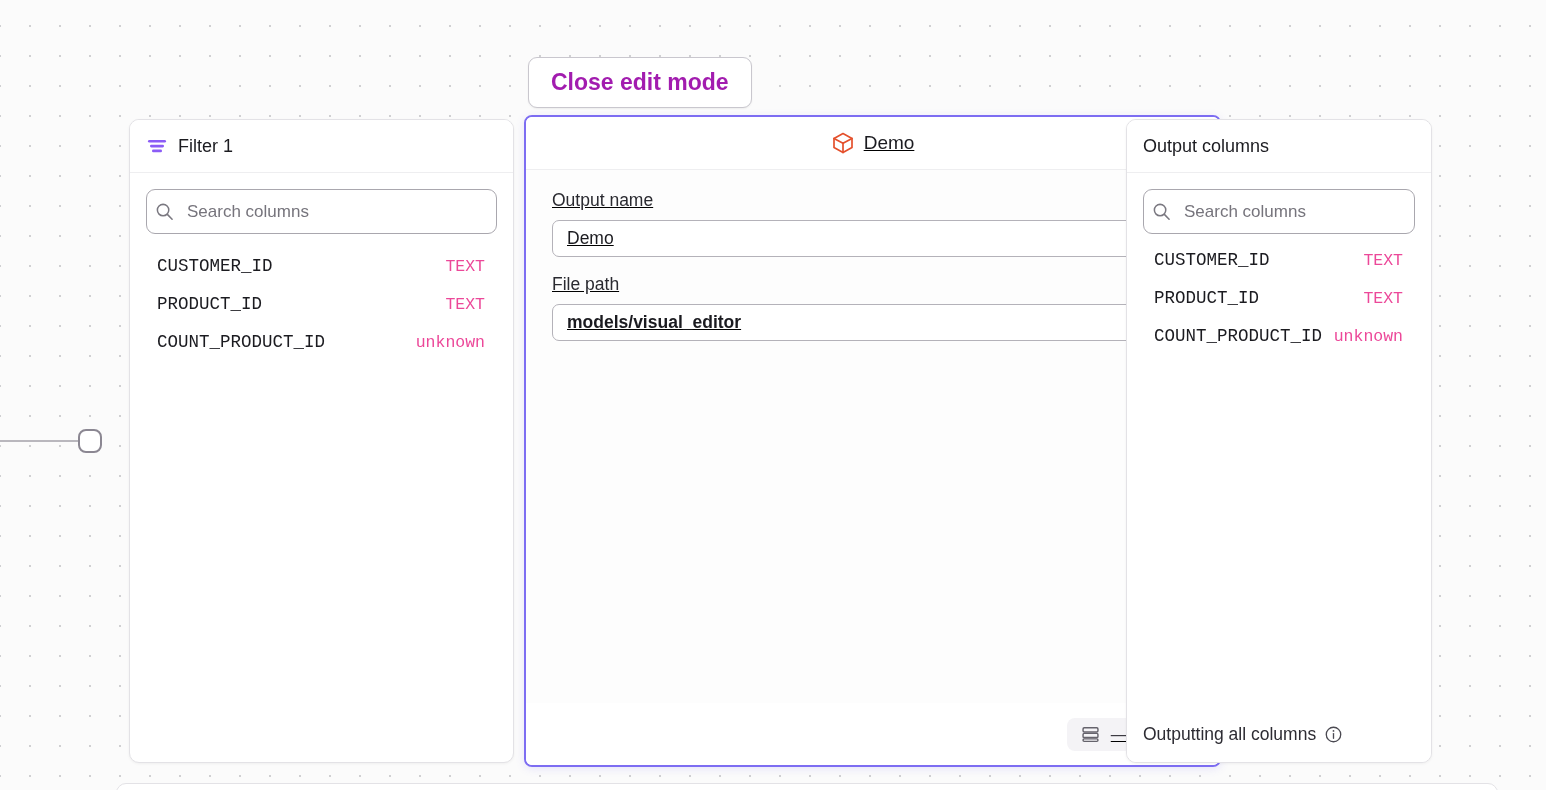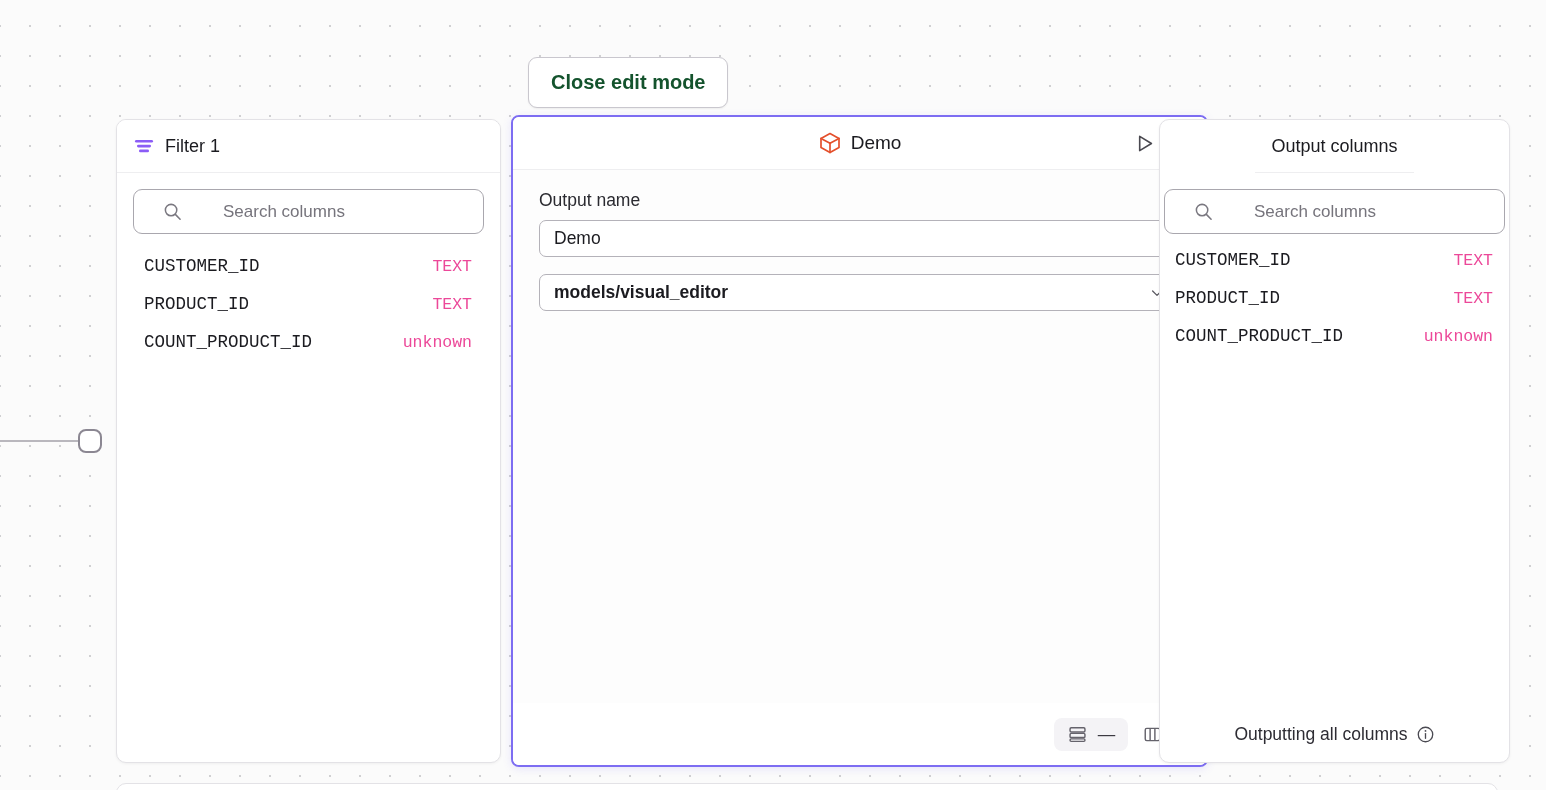--- a/index.html
+++ b/index.html
@@ -48,49 +48,51 @@
     position: absolute;
     left: 528px;
     top: 57px;
     height: 51px;
     padding: 0 22px;
     display: flex;
     align-items: center;
     background: #ffffff;
     border: 1px solid #c9c7ce;
     border-radius: 9px;
-    font-size: 20px;
+    font-size: 23px;
     font-weight: bold;
-    color: #14532d;
+    color: #a21caf;
     box-shadow: 0 1px 2px rgba(0,0,0,.06);
     cursor: pointer;
     white-space: nowrap;
   }
 
   
   .panel {
     position: absolute;
     background: #ffffff;
     border: 1px solid #e3e2e6;
     border-radius: 10px;
     box-shadow: 0 1px 3px rgba(0,0,0,.05);
     display: flex;
     flex-direction: column;
     overflow: hidden;
+    margin-left: 13px;
   }
 
   #panel-filter  { left: 116px;  top: 119px; width: 385px; height: 644px; }
-  #panel-output  { left: 1159px; top: 119px; width: 351px; height: 644px; align-items: center; }
+  #panel-output  { left: 1113px; top: 119px; width: 306px; height: 644px; }
 
   #panel-model {
     left: 511px; top: 115px; width: 697px; height: 652px;
     border: 2.5px solid #7d6df2;
     border-radius: 8px;
     box-shadow: 0 2px 8px rgba(125,109,242,.16);
     background: #fdfdfd;
+    text-decoration: underline;
   }
 
   
   .panel-header {
     height: 53px;
     flex: 0 0 53px;
     display: flex;
     align-items: center;
     padding: 0 16px;
     border-bottom: 1px solid #eeeef0;
@@ -129,24 +131,23 @@
 
   
   .panel-body { flex: 1 1 auto; display: flex; flex-direction: column; padding: 16px 16px 0 16px; min-height: 0; }
 
   .search-wrap {
     height: 45px;
     border: 1px solid #a9a7ae;
     border-radius: 9px;
     display: flex;
     align-items: center;
-    padding: 0 29px;
+    padding: 0 8px;
     background: #ffffff;
     flex: 0 0 45px;
-    gap: 28px;
   }
   .search-wrap input {
     border: 0;
     outline: 0;
     flex: 1;
     font-family: "Liberation Sans", sans-serif;
     font-size: 17px;
     color: #1b1b20;
     margin-left: 13px;
     background: transparent;
@@ -327,20 +328,21 @@
       </span>
     </div>
   </div>
 
   <div id="model-body">
     <div class="field-label">Output name</div>
     <div class="field-input">
       <input type="text" value="Demo" style="">
     </div>
 
+    <div class="field-label">File path</div>
     <div class="field-input field-select">
       <span>models/visual_editor</span>
       <span class="icon">
         <svg width="16" height="16" viewBox="0 0 20 20" fill="none" stroke="#5b5a62" stroke-width="1.6" stroke-linecap="round" stroke-linejoin="round">
           <path d="M4.5 7.5 10 13 15.5 7.5"></path>
         </svg>
       </span>
     </div>
   </div>
 

